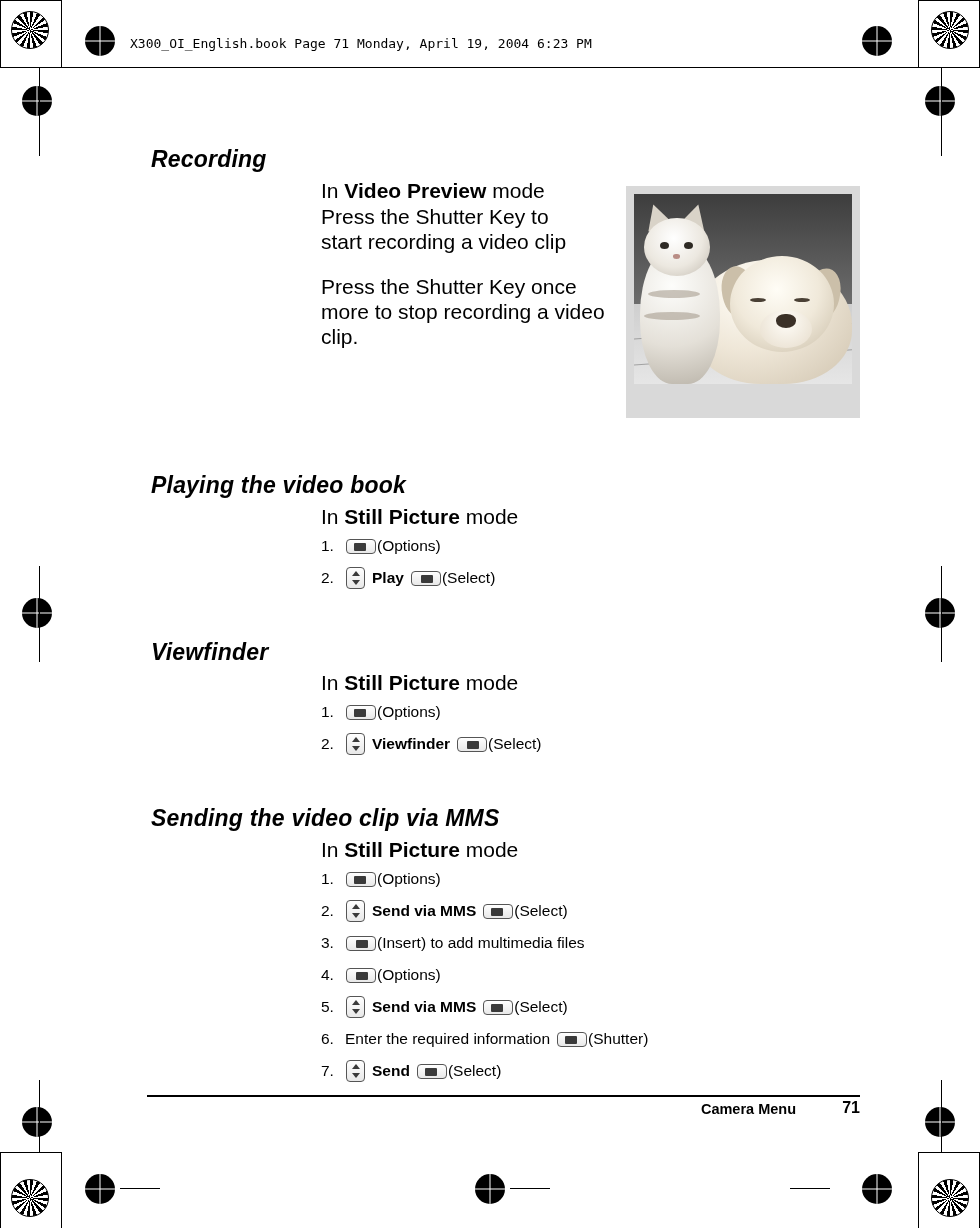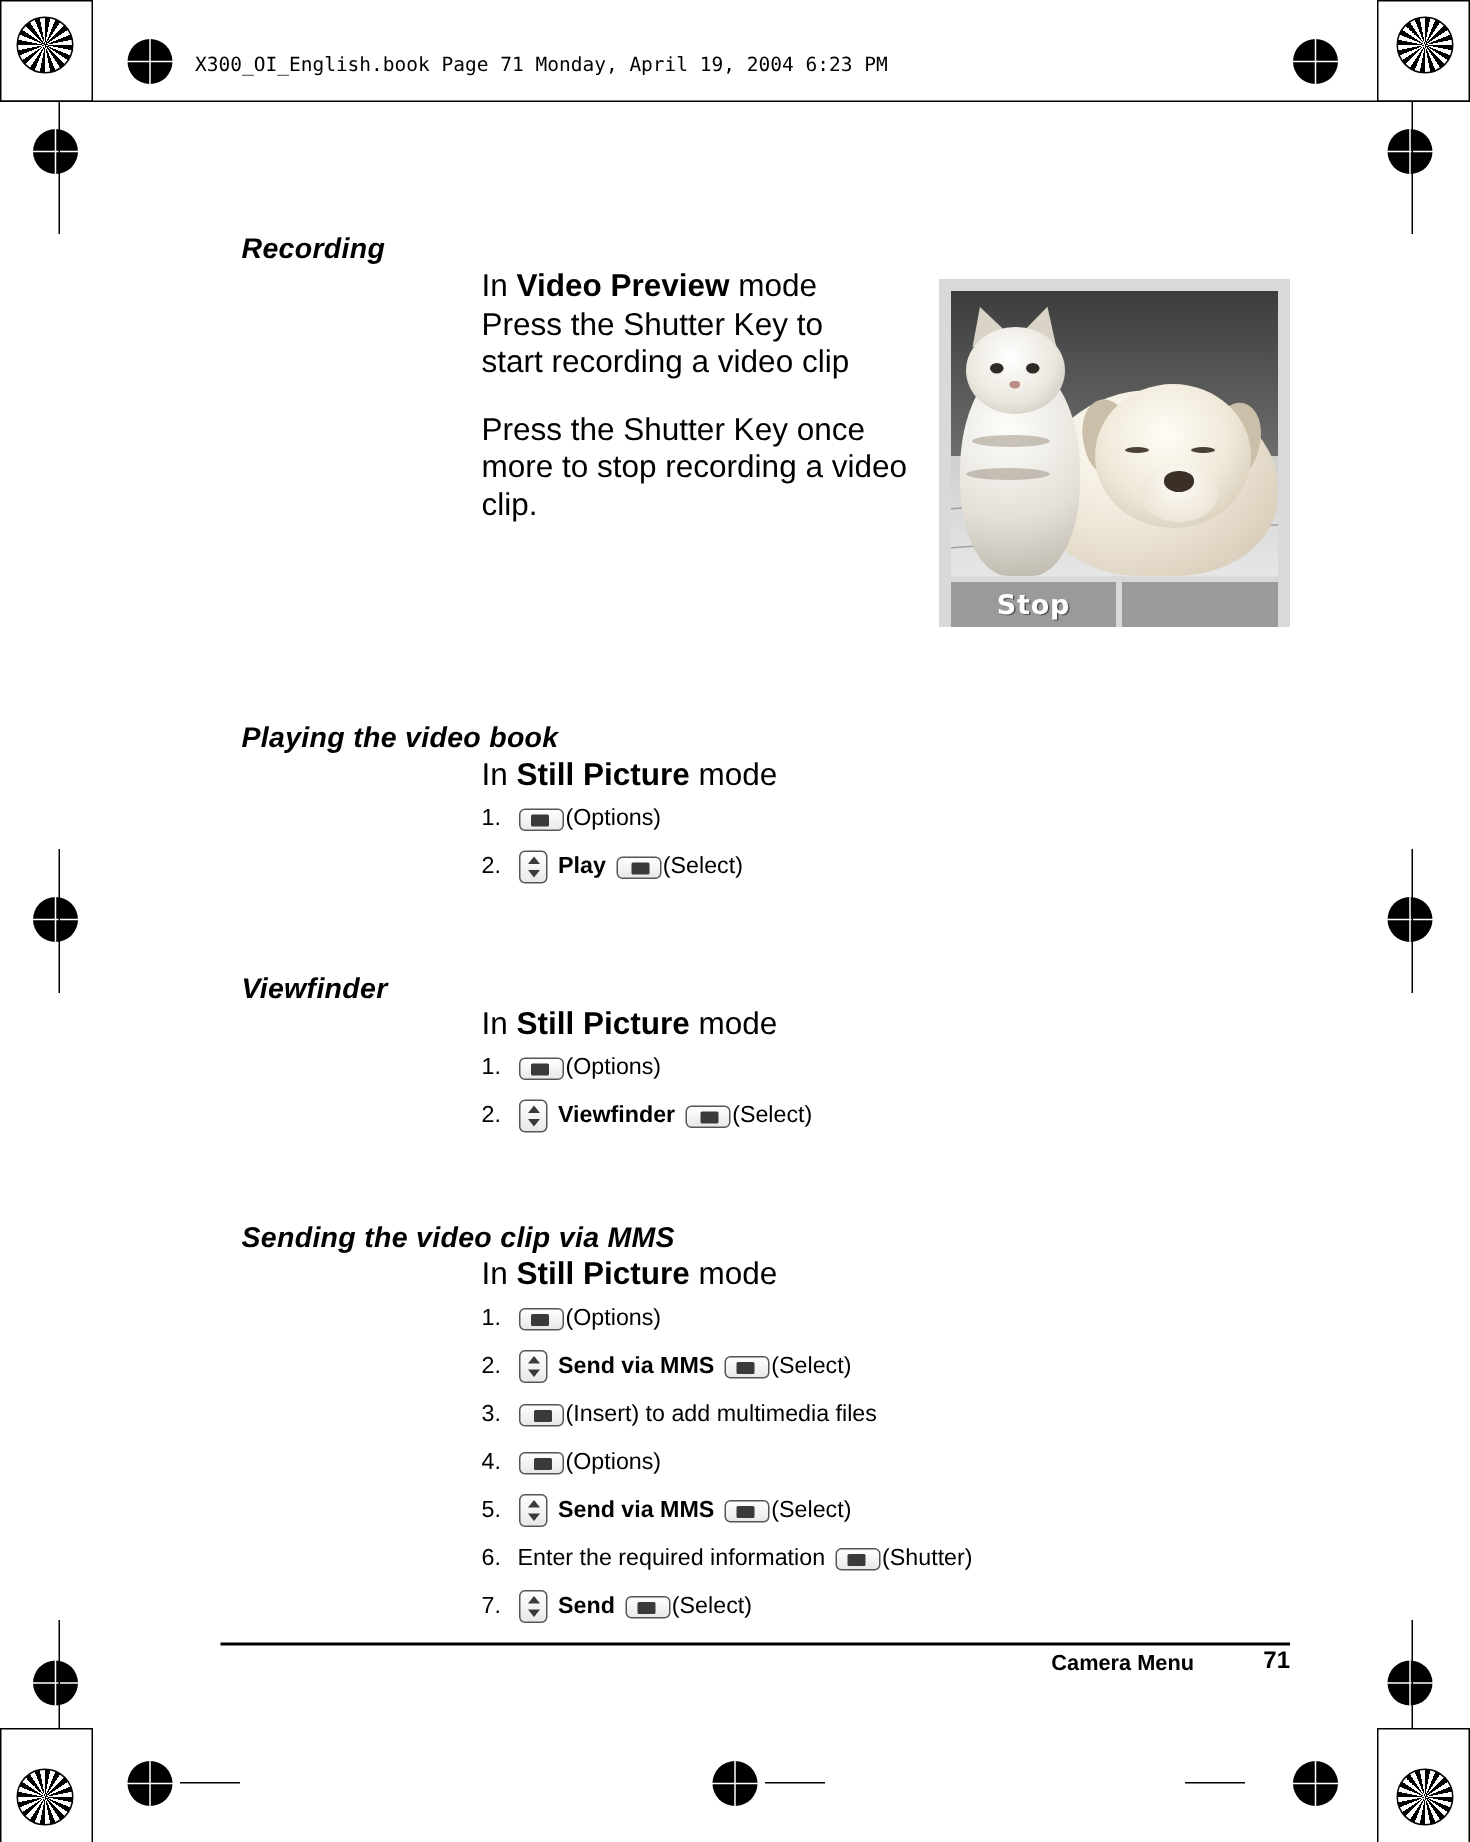--- a/index.html
+++ b/index.html
@@ -84,22 +84,22 @@
 
   
   .page {
     position: absolute;
     left: 0; top: 0;
     width: 980px; height: 1228px;
   }
 
   h2.section {
     position: absolute;
-    margin: 14px;
-    font-size: 19px;
+    margin: 4px;
+    font-size: 23px;
     font-weight: bold;
     font-style: italic;
     font-family: "Liberation Sans", sans-serif;
     letter-spacing: 0.2px;
   }
 
   .body-text {
     position: absolute;
     font-size: 21px;
     line-height: 25px;
@@ -437,28 +437,20 @@
         <div class="kitten-body"></div>
         <div class="kitten-ear l"></div>
         <div class="kitten-ear r"></div>
         <div class="kitten-head"></div>
         <div class="kitten-eye l"></div>
         <div class="kitten-eye r"></div>
         <div class="kitten-nose"></div>
         <div class="kitten-stripe" style="left:14px;top:96px;width:52px;height:8px;"></div>
         <div class="kitten-stripe" style="left:10px;top:118px;width:56px;height:8px;"></div>
       </div>
-      <div class="softbar">
-        <div class="sk left">
-          <span class="sk-label">Stop</span>
-        </div>
-        <div class="sk right">
-          <span class="sk-label"></span>
-        </div>
-      </div>
     </div>
   </div>
 
   <h2 class="section" style="left:147px;top:468px;">Playing the video book</h2>
 
   <div class="body-text" style="left:321px;top:504px;">
     <span>In </span><b>Still Picture</b><span> mode</span>
   </div>
 
   <div class="step-list" style="left:321px;top:530px;">

